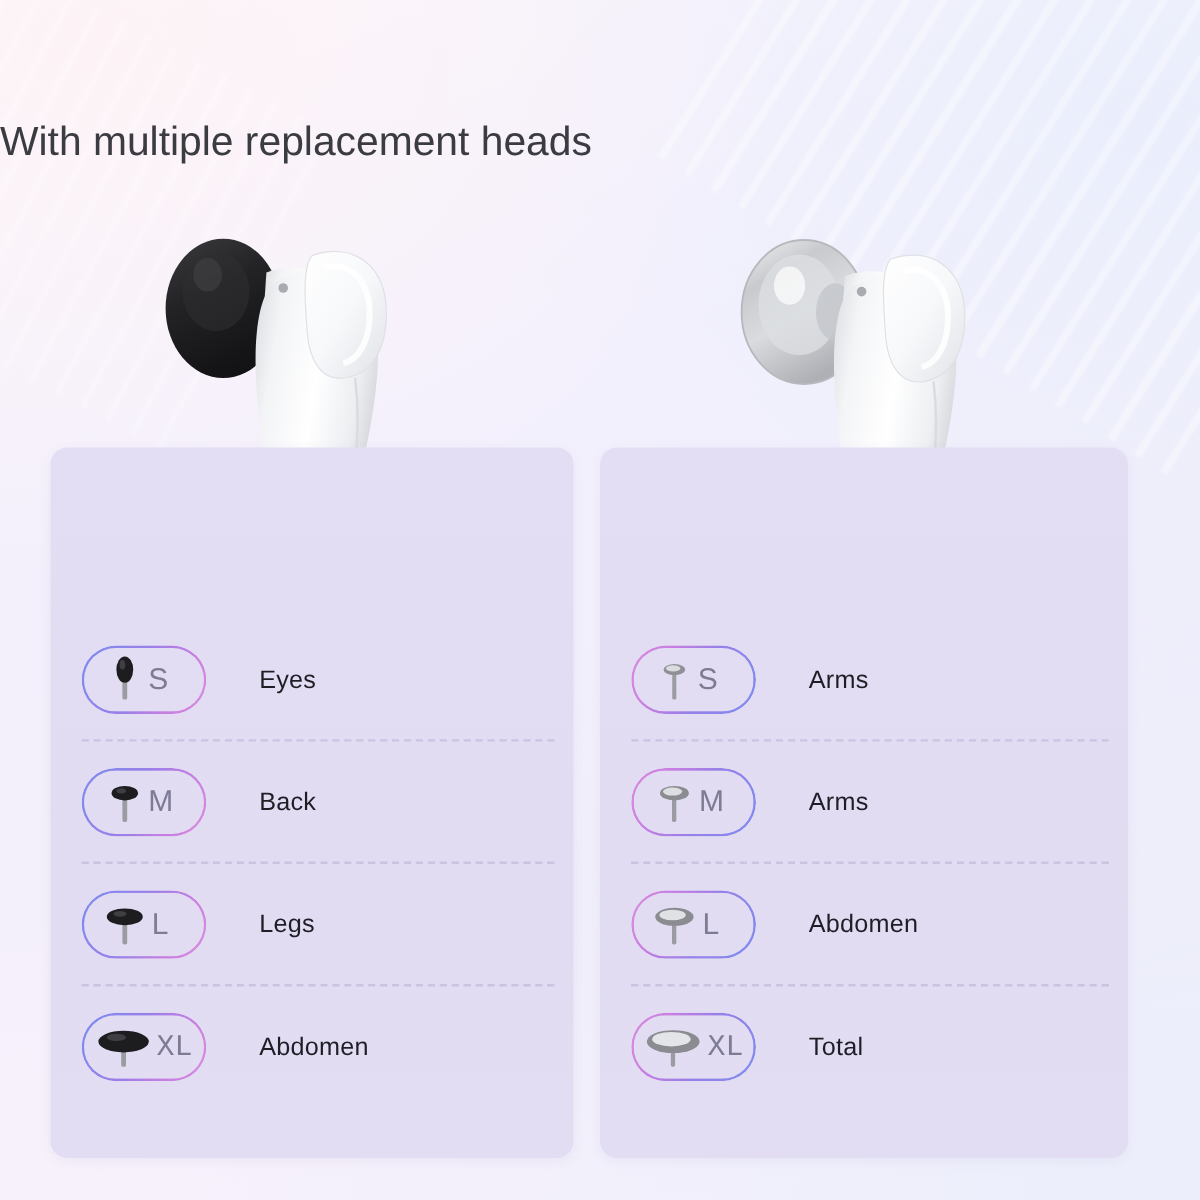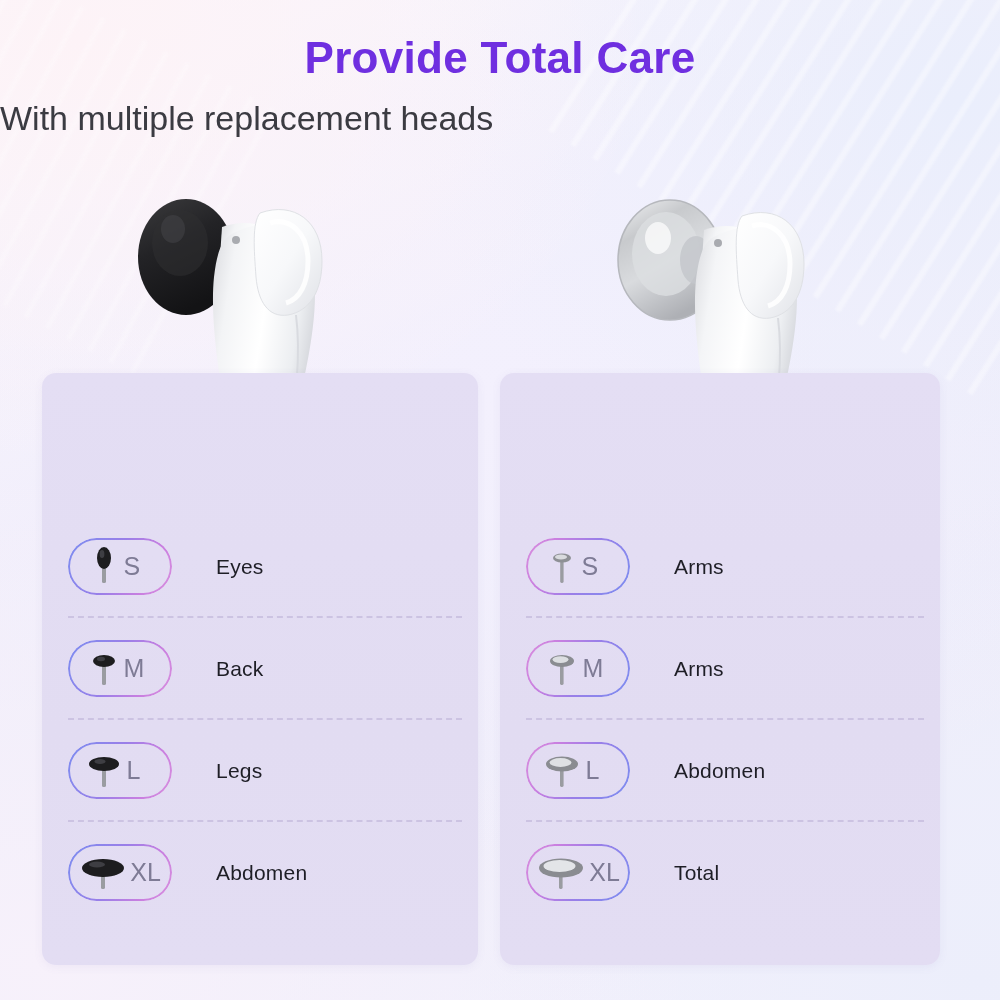--- a/index.html
+++ b/index.html
@@ -98,35 +98,34 @@
   }
   .pill-inner{
     position:relative;z-index:1;display:flex;align-items:center;
     gap:3px;width:100%;height:100%;justify-content:center;
   }
   .head-ico{flex:0 0 auto;display:block;}
   .size{
     font-size:25px;color:#7e7b95;font-weight:normal;letter-spacing:.5px;
     line-height:1;min-width:30px;text-align:left;
   }
-  .size.xl{font-size:25px;letter-spacing:0;}
+  .size.xl{font-size:25px;letter-spacing:0;font-family:Liberation Mono, monospace;}
   .zone{
     margin-left:44px;font-size:21px;color:#1e1e26;font-weight:normal;
     letter-spacing:.2px;line-height:1;white-space:nowrap;
   }
 </style>
 </head>
 <body>
 
 <div id="stage">
 
   <div id="streaks"></div>
   <div id="streaks2"></div>
 
-  <div id="title">Provide Total Care</div>
   <div id="subtitle">With multiple replacement heads</div>
 
   <div class="device" id="device-left">
     <svg width="260" height="360" viewBox="0 0 260 360">
       <defs>
         <linearGradient id="bodyL" x1="0" y1="0" x2="1" y2="0.4">
           <stop offset="0" stop-color="#d9dade"></stop>
           <stop offset="0.22" stop-color="#f3f4f6"></stop>
           <stop offset="0.55" stop-color="#ffffff"></stop>
           <stop offset="0.85" stop-color="#eceef1"></stop>

